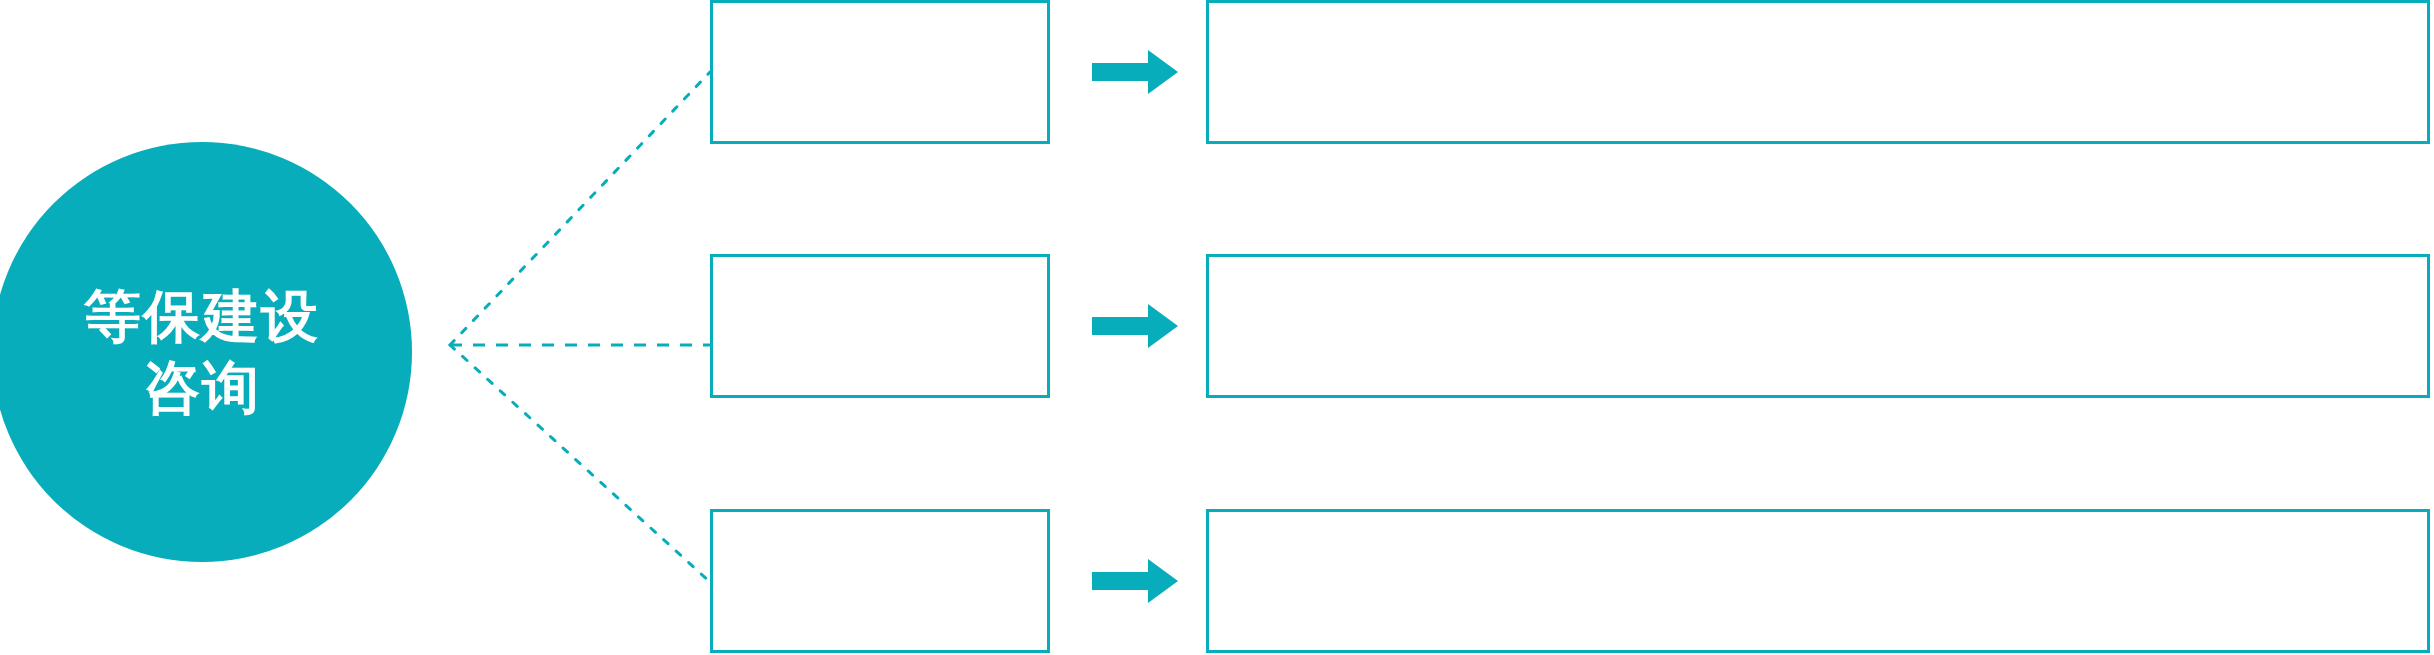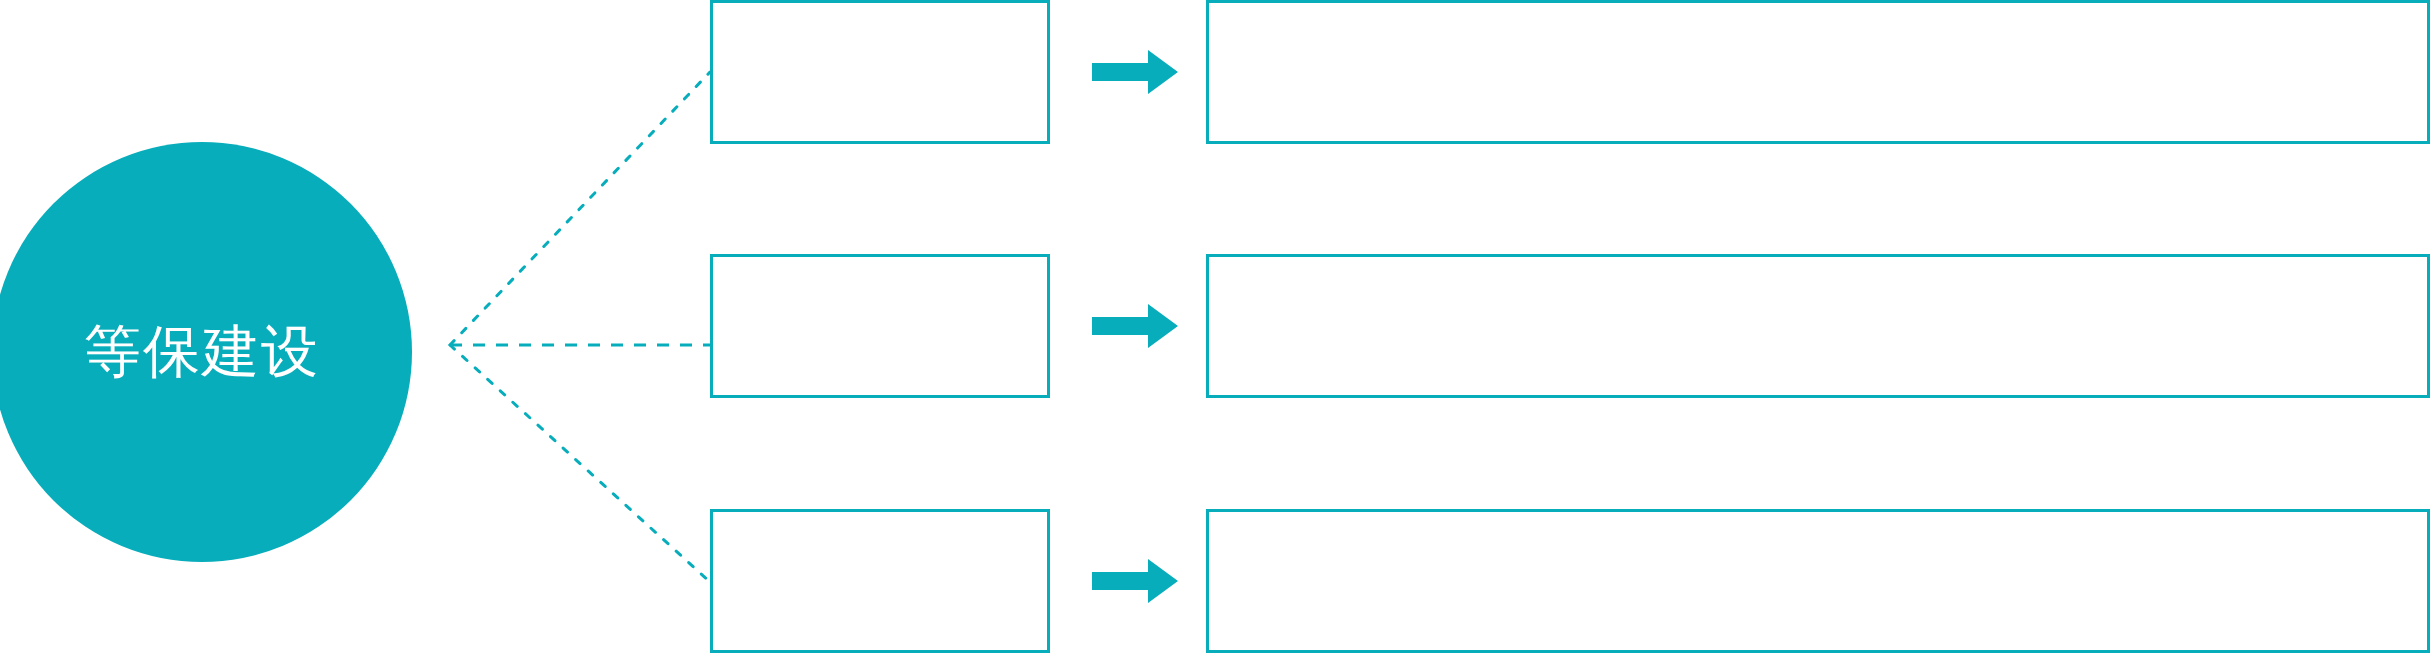--- a/index.html
+++ b/index.html
@@ -32,21 +32,21 @@
     flex-direction: column;
     align-items: center;
     justify-content: center;
     box-sizing: border-box;
   }
   .hub-line {
     color: #ffffff;
     font-size: 57px;
     line-height: 1.25;
     letter-spacing: 2px;
-    font-weight: 400;
+    font-weight: 700;
     text-align: left;
     white-space: nowrap;
   }
 
   
   .connectors {
     position: absolute;
     left: 0;
     top: 0;
     width: 2434px;
@@ -124,20 +124,21 @@
 
     <line x1="450" y1="345" x2="710" y2="72" stroke="#07adbb" stroke-width="3" stroke-dasharray="6 11" stroke-linecap="round"></line>
 
     <line x1="450" y1="345" x2="710" y2="345" stroke="#07adbb" stroke-width="3" stroke-dasharray="12 11" stroke-linecap="butt"></line>
 
     <line x1="450" y1="345" x2="710" y2="582" stroke="#07adbb" stroke-width="3" stroke-dasharray="6 11" stroke-linecap="round"></line>
   </svg>
 
   <div class="hub-circle">
     <div class="hub-line">等保建设</div>
+    <div class="hub-line">咨询</div>
   </div>
 
   <div class="row row-1">
     <div class="small-box">
       <span class="small-box-text"></span>
     </div>
     <svg class="arrow" viewBox="0 0 86 44">
       <polygon points="0,13 56,13 56,0 86,22 56,44 56,31 0,31" fill="#07adbb"></polygon>
     </svg>
     <div class="big-box">

